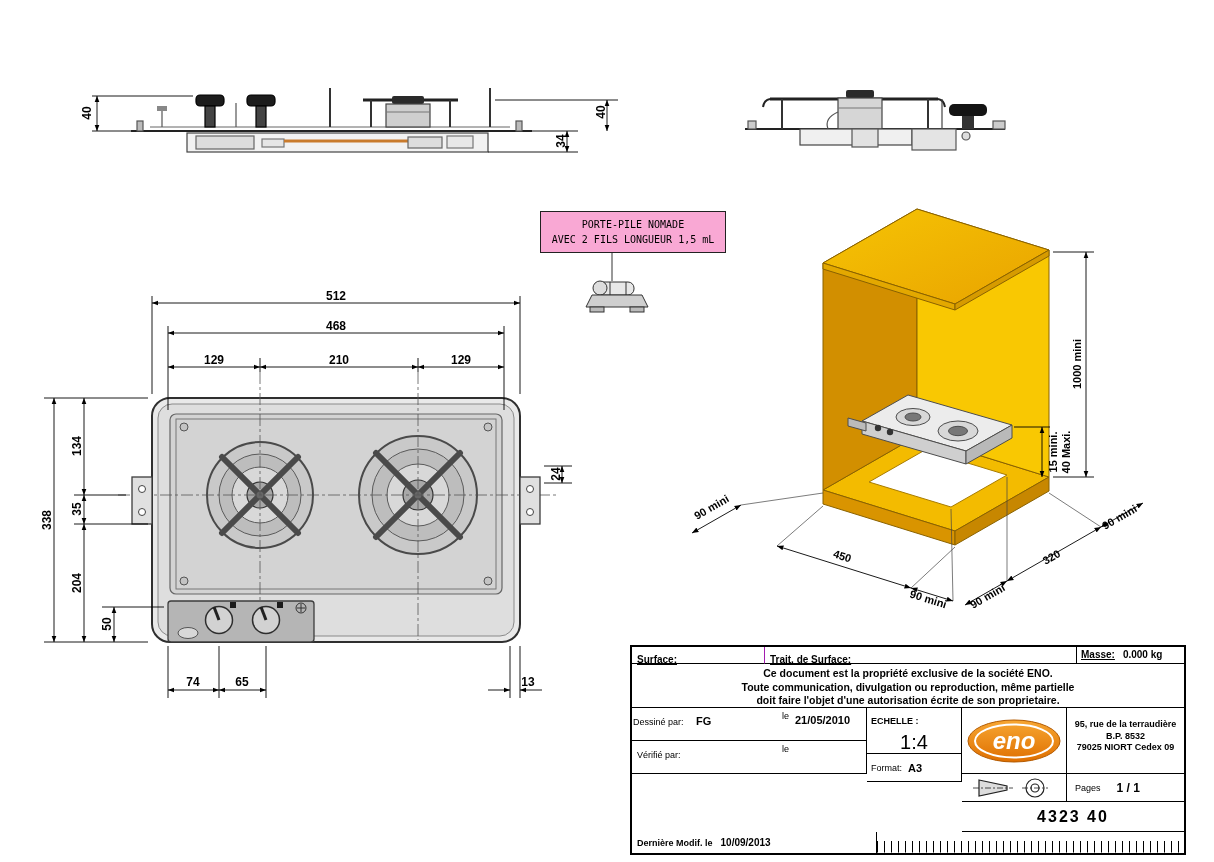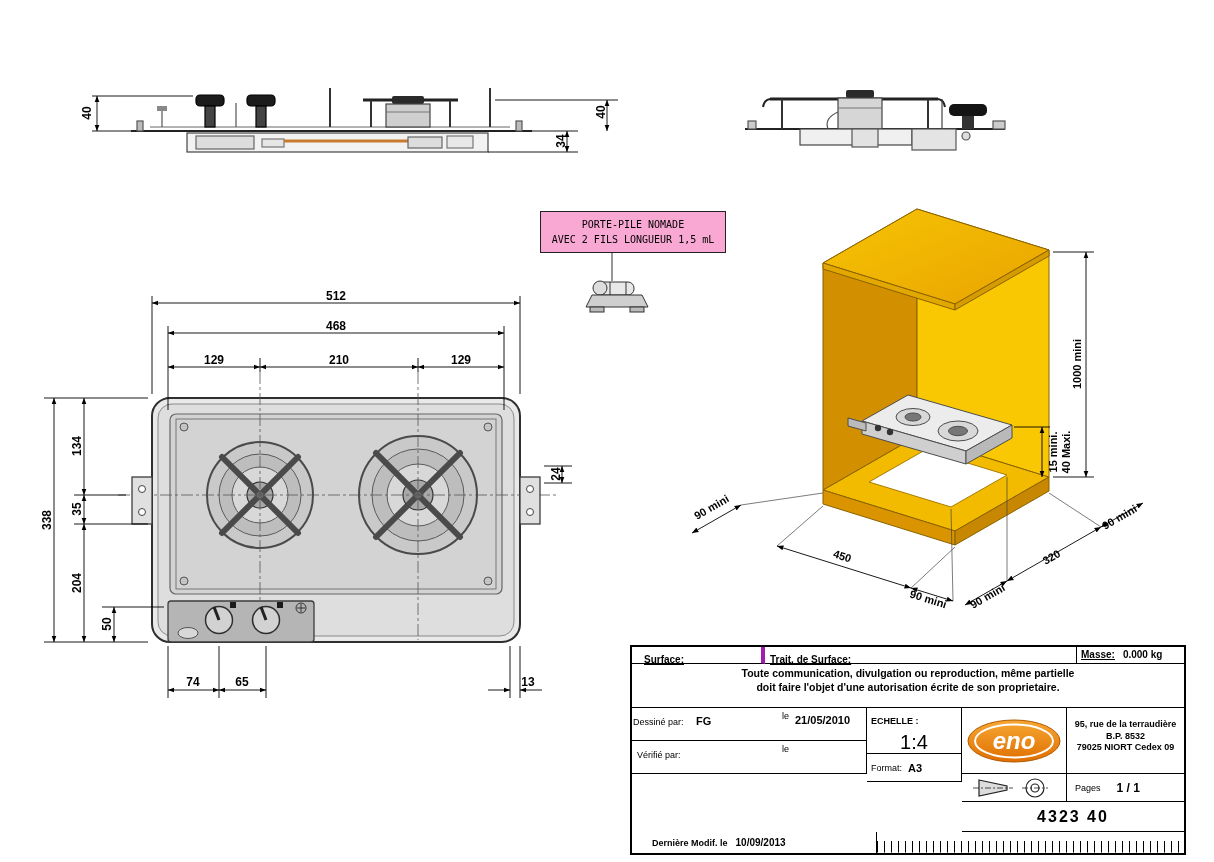--- a/index.html
+++ b/index.html
@@ -290,32 +290,33 @@
   <text class="dimi" transform="translate(1052,558) rotate(-30)">320</text>
   <text class="dimi" transform="translate(1120,518) rotate(-30)">90 mini</text>
 </svg>
 
 <div class="notebox">
   <div>PORTE-PILE NOMADE</div>
   <div>AVEC 2 FILS LONGUEUR 1,5 mL</div>
 </div>
 
 <div class="tb">
-  <div class="cell" style="left:0;top:0;width:133px;height:17px;border-right:4px solid #a21caf;border-bottom:1px solid #000;padding:2px 12px">
+  <div class="cell" style="left:0;top:0;width:133px;height:17px;border-right:1px solid #a21caf;border-bottom:1px solid #000;padding:2px 5px">
     <span class="lbl u">Surface:</span>
   </div>
   <div class="cell" style="left:133px;top:0;width:312px;height:17px;border-right:1px solid #000;border-bottom:1px solid #000;padding:2px 5px">
     <span class="lbl u">Trait. de Surface:</span>
   </div>
   <div class="cell" style="left:445px;top:0;width:107px;height:17px;border-bottom:1px solid #000;padding:2px 4px;display:flex;gap:8px">
     <span class="lbl u">Masse:</span>
     <span class="lbl">0.000 kg</span>
   </div>
 
   <div class="cell copyright" style="left:0;top:17px;width:552px;height:44px;border-bottom:1px solid #000;text-align:center;padding-top:3px">
+    <div>Ce document est la propriété exclusive de la société ENO.</div>
     <div>Toute communication, divulgation ou reproduction, même partielle</div>
     <div>doit faire l'objet d'une autorisation écrite de son proprietaire.</div>
   </div>
 
   <div class="cell" style="left:0;top:61px;width:235px;height:33px;border-right:1px solid #000;border-bottom:1px solid #000;padding:3px 1px">
     <span class="sm">Dessiné par:</span>
     <span class="val" style="margin-left:8px">FG</span>
     <span class="sm" style="position:absolute;left:150px;top:3px">le</span>
     <span class="val" style="position:absolute;left:163px;top:6px">21/05/2010</span>
   </div>
@@ -364,20 +365,20 @@
     </svg>
   </div>
   <div class="cell" style="left:435px;top:127px;width:117px;height:28px;border-bottom:1px solid #000;display:flex;align-items:center;padding:0 8px;gap:16px">
     <span class="sm">Pages</span>
     <span class="val" style="font-size:12px">1 / 1</span>
   </div>
   <div class="cell" style="left:330px;top:155px;width:222px;height:30px;border-bottom:1px solid #000;display:flex;align-items:center;justify-content:center">
     <span class="refnum">4323 40</span>
   </div>
 
-  <div class="cell" style="left:0;top:185px;width:245px;height:21px;border-right:1px solid #000;padding:3px 20px;display:flex;gap:8px;align-items:center">
+  <div class="cell" style="left:0;top:185px;width:245px;height:21px;border-right:1px solid #000;padding:3px 5px;display:flex;gap:8px;align-items:center">
     <span class="sm b">Dernière Modif. le</span>
     <span class="val" style="font-size:10px">10/09/2013</span>
   </div>
   <div class="cell ticks" style="left:245px;top:185px;width:307px;height:21px"></div>
 </div>
 
 </div>
 
 </body></html>

